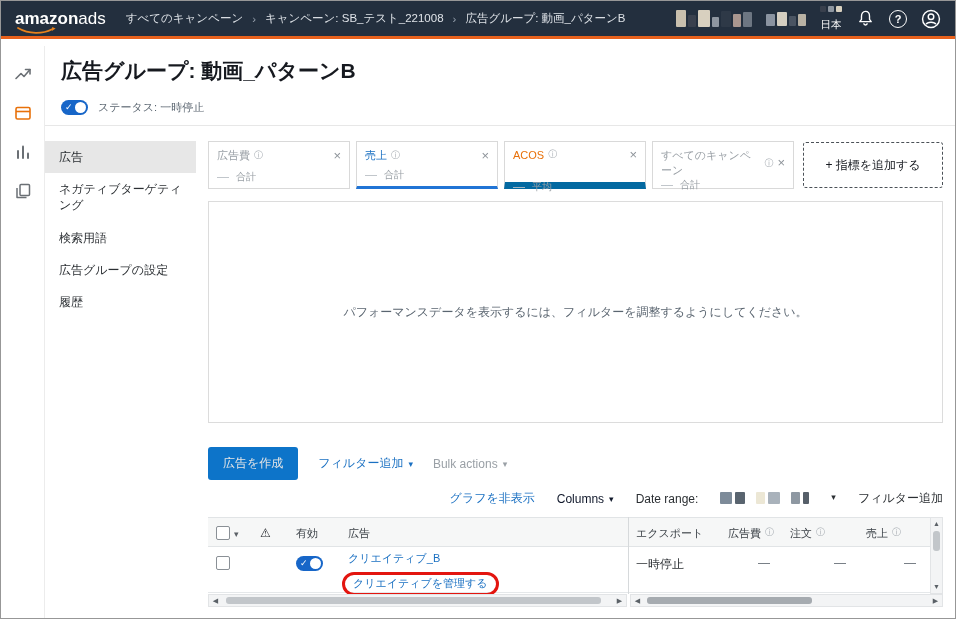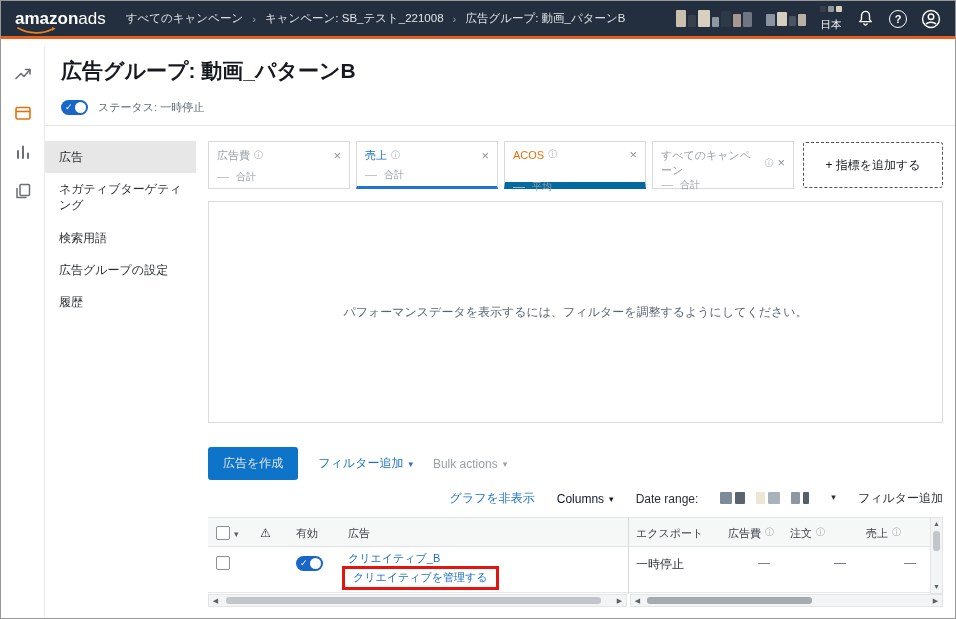--- a/index.html
+++ b/index.html
@@ -94,22 +94,22 @@
   .th { font-size:11px; color:#3c4248; padding:8px 8px 0; display:flex; align-items:flex-start; gap:4px; }
   .trow { height:46px; border-bottom:1px solid #e5e8ea; }
   .td { font-size:12px; color:#2b2f33; padding:9px 8px 0; }
   .td.num, .th.num { justify-content:flex-end; text-align:right; }
   .td.num { color:#687078; padding-right:12px; }
   .checkbox { display:inline-block; width:14px; height:14px; border:1px solid #8a9096; border-radius:2px;
               background:#fff; cursor:pointer; }
   .warn { font-size:12px; color:#16191f; }
   .ad-cell { padding-top:5px; line-height:1.1; }
   .link.sm { font-size:11px; display:inline-block; }
-  .annotation { display:inline-block; border:3px solid #e3150f; border-radius:0; padding:2px 8px 3px;
-                margin-left:-6px; margin-top:1px; }
+  .annotation { display:inline-block; border:3px solid #e3150f; border-radius:12px; padding:2px 8px 3px;
+                margin-left:-6px; margin-top:7px; }
   .pane-divider { position:absolute; left:420px; top:0; height:77px; width:1px; background:#d6d9db; }
 
   .vscroll { position:absolute; right:0; top:0; width:13px; height:77px; background:#f3f4f5;
              border:1px solid #e2e4e6; }
   .vscroll .arrow { display:block; width:100%; font-size:7px; color:#5b6167; text-align:center; height:12px;
                     line-height:12px; background:none; border:none; cursor:pointer; }
   .vscroll .arrow.down { position:absolute; bottom:0; }
   .vthumb { position:absolute; top:13px; left:2px; right:2px; height:20px; background:#c2c6ca; border-radius:3px; cursor:grab; }
 
   .hscrolls { display:flex; gap:3px; margin-top:1px; width:735px; }

